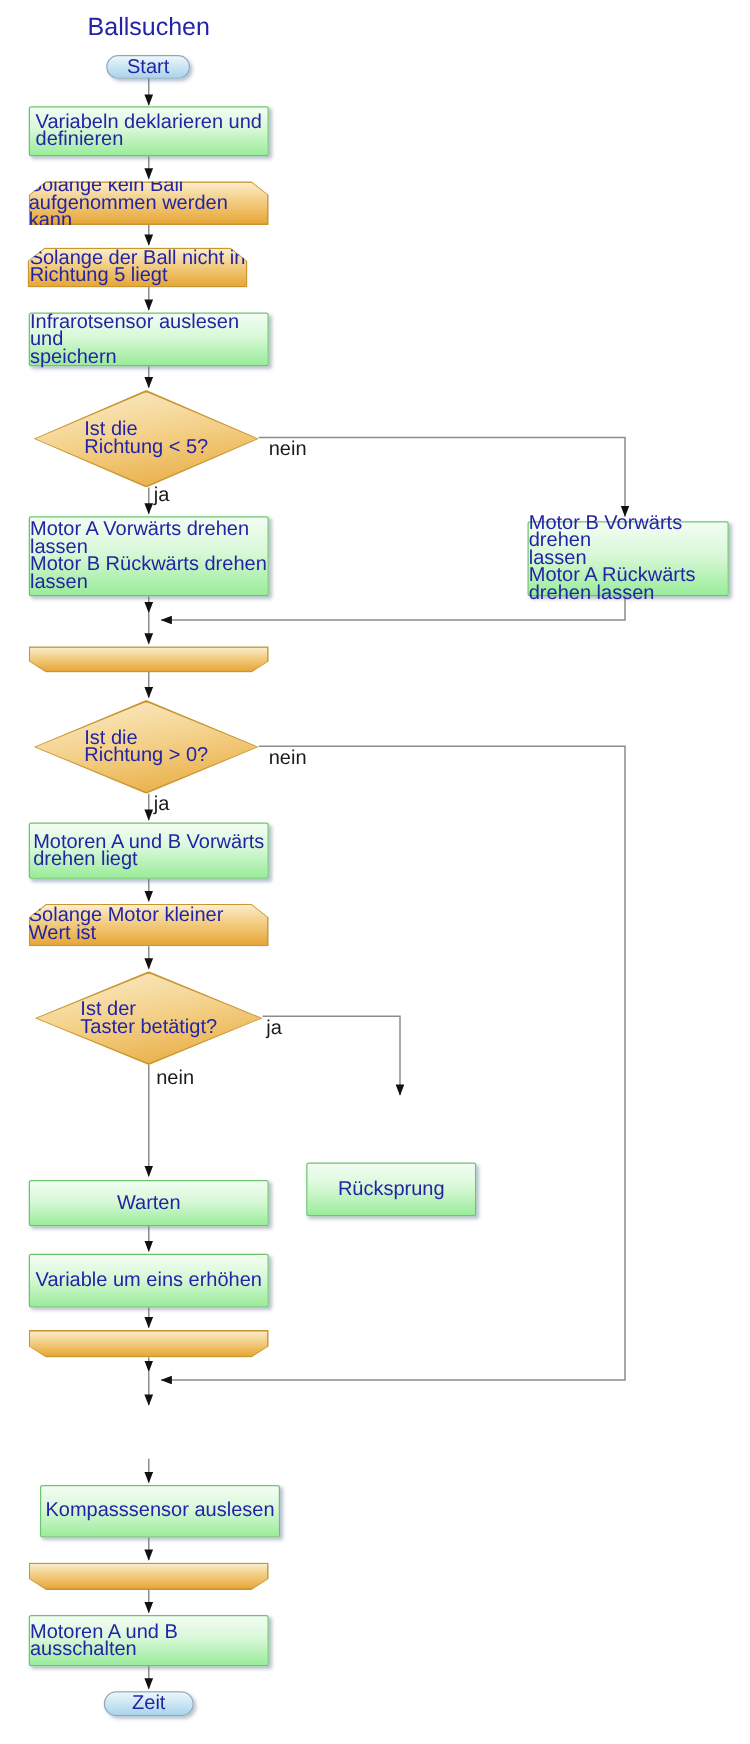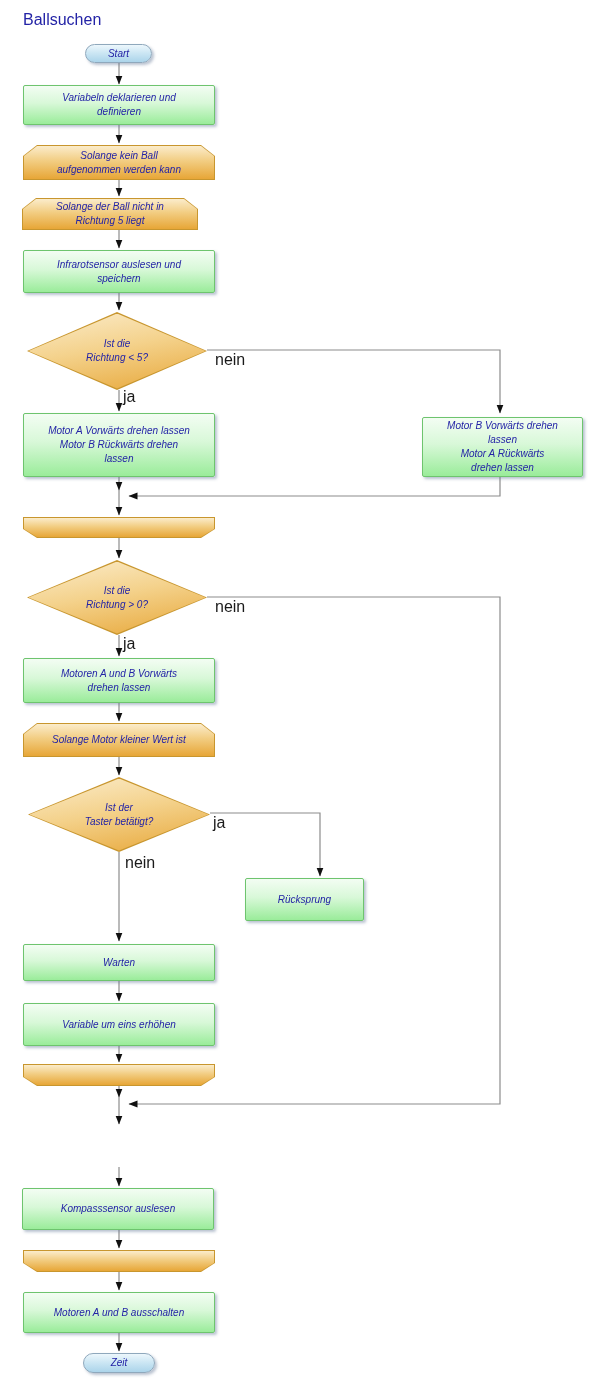--- a/index.html
+++ b/index.html
@@ -17,27 +17,27 @@
     --blue_dark:#abd4ea;
   }
   html,body{margin:0;padding:0;background:#ffffff;}
   .page{
     position:relative;width:600px;height:1395px;background:#ffffff;overflow:hidden;
     font-family:"Liberation Sans","DejaVu Sans",sans-serif;
   }
   .wires{position:absolute;left:0;top:0;width:600px;height:1395px;}
   .wires line,.wires polyline{stroke:var(--line);stroke-width:1.2;fill:none;}
   .title{
-    position:absolute;left:23px;top:11px;width:192px;
-    font-size:16px;color:var(--text);
+    position:absolute;left:23px;top:11px;width:192px;text-align:center;
+    font-size:20px;color:var(--text);
   }
   .node{
     position:absolute;display:flex;align-items:center;justify-content:center;
-    text-align:center;font-size:10px;line-height:14px;color:var(--text);
-    white-space:pre-line;box-sizing:border-box;font-style:italic;
+    text-align:left;font-size:16px;line-height:14px;color:var(--text);
+    white-space:pre-line;box-sizing:border-box;
   }
   .process{
     border:1px solid var(--green_border);border-radius:2px;
     background:linear-gradient(180deg,var(--green_light) 0%,#d8f8d8 45%,var(--green_dark) 100%);
     box-shadow:2px 2px 3px rgba(100,120,150,.45);
   }
   .terminator{
     border:1px solid var(--blue_border);border-radius:11px;
     background:linear-gradient(180deg,var(--blue_light) 0%,#cde7f4 45%,var(--blue_dark) 100%);
     box-shadow:2px 2px 3px rgba(100,120,150,.45);
@@ -155,48 +155,48 @@
 
   <div class="node loop-end" style="left:23px;top:517px;width:192px;height:21px"></div>
 
   <div class="node decision" style="left:27px;top:560px;width:180px;height:75px">
     <span>Ist die
 Richtung &gt; 0?</span>
   </div>
 
   <div class="node process" style="left:23px;top:658px;width:192px;height:45px">
     <span>Motoren A und B Vorwärts
-drehen lassen</span>
+drehen liegt</span>
   </div>
 
   <div class="node loop-start" style="left:23px;top:723px;width:192px;height:34px">
     <span>Solange Motor kleiner Wert ist</span>
   </div>
 
   <div class="node decision" style="left:28px;top:777px;width:182px;height:75px">
     <span>Ist der
 Taster betätigt?</span>
   </div>
 
-  <div class="node process" style="left:245px;top:878px;width:119px;height:43px">
+  <div class="node process" style="left:245px;top:930px;width:136px;height:43px">
     <span>Rücksprung</span>
   </div>
 
   <div class="node process" style="left:23px;top:944px;width:192px;height:37px">
     <span>Warten</span>
   </div>
 
   <div class="node process" style="left:23px;top:1003px;width:192px;height:43px">
     <span>Variable um eins erhöhen</span>
   </div>
 
   <div class="node loop-end" style="left:23px;top:1064px;width:192px;height:22px"></div>
 
 
-  <div class="node process" style="left:22px;top:1188px;width:192px;height:42px">
+  <div class="node process" style="left:32px;top:1188px;width:192px;height:42px">
     <span>Kompasssensor auslesen</span>
   </div>
 
   <div class="node loop-end" style="left:23px;top:1250px;width:192px;height:22px"></div>
 
   <div class="node process" style="left:23px;top:1292px;width:192px;height:41px">
     <span>Motoren A und B ausschalten</span>
   </div>
 
   <div class="node terminator" style="left:83px;top:1353px;width:72px;height:20px">

